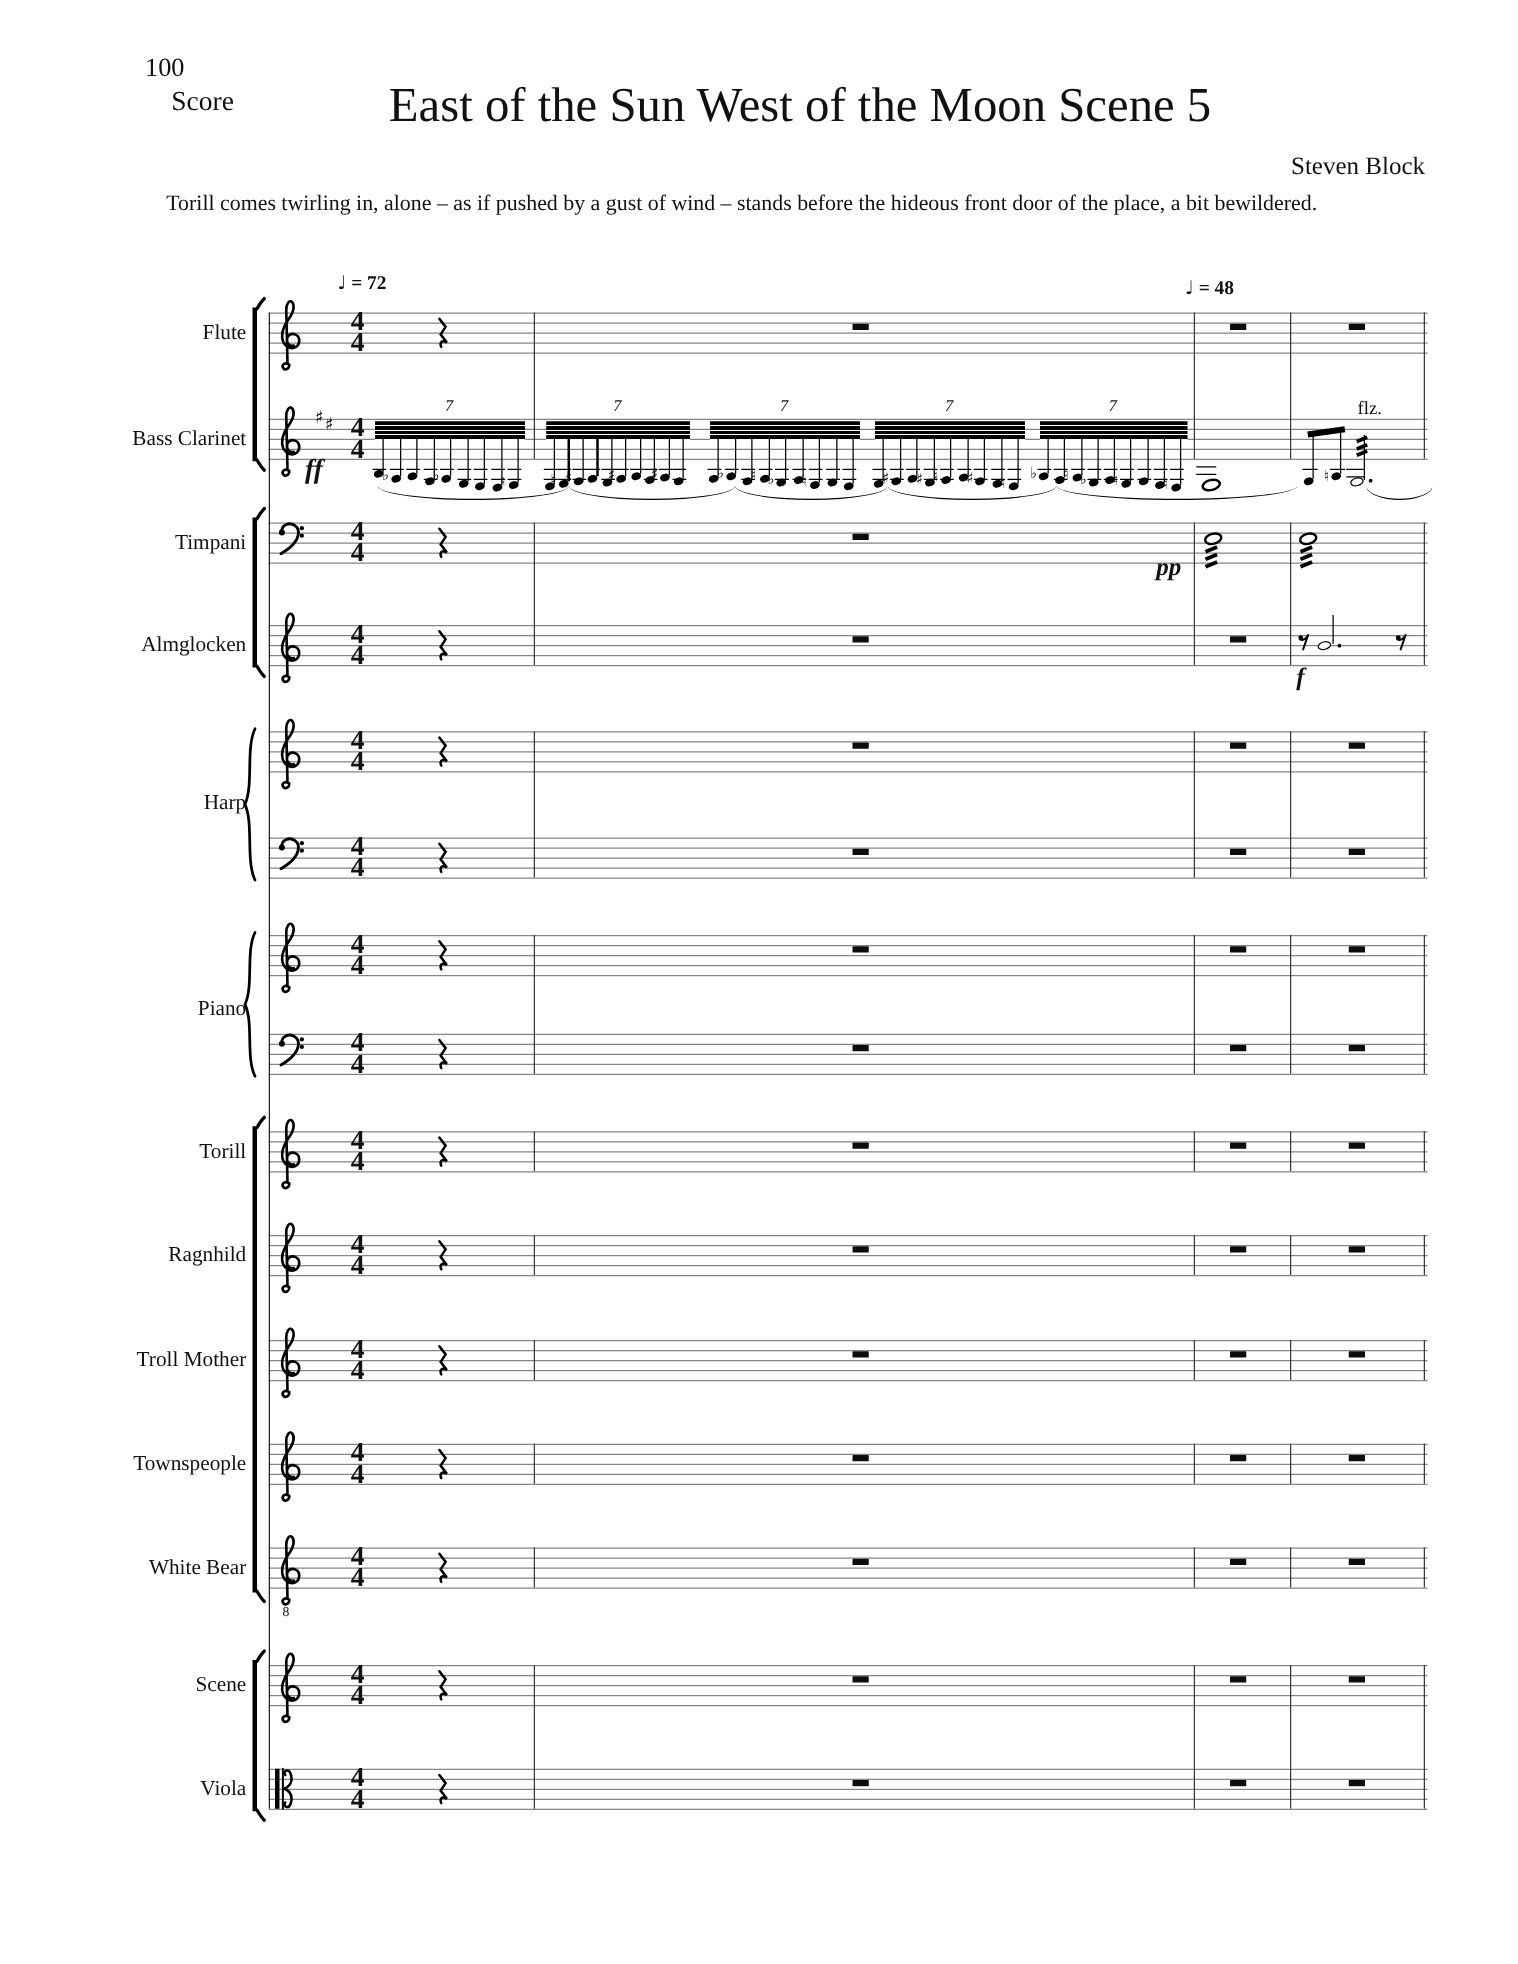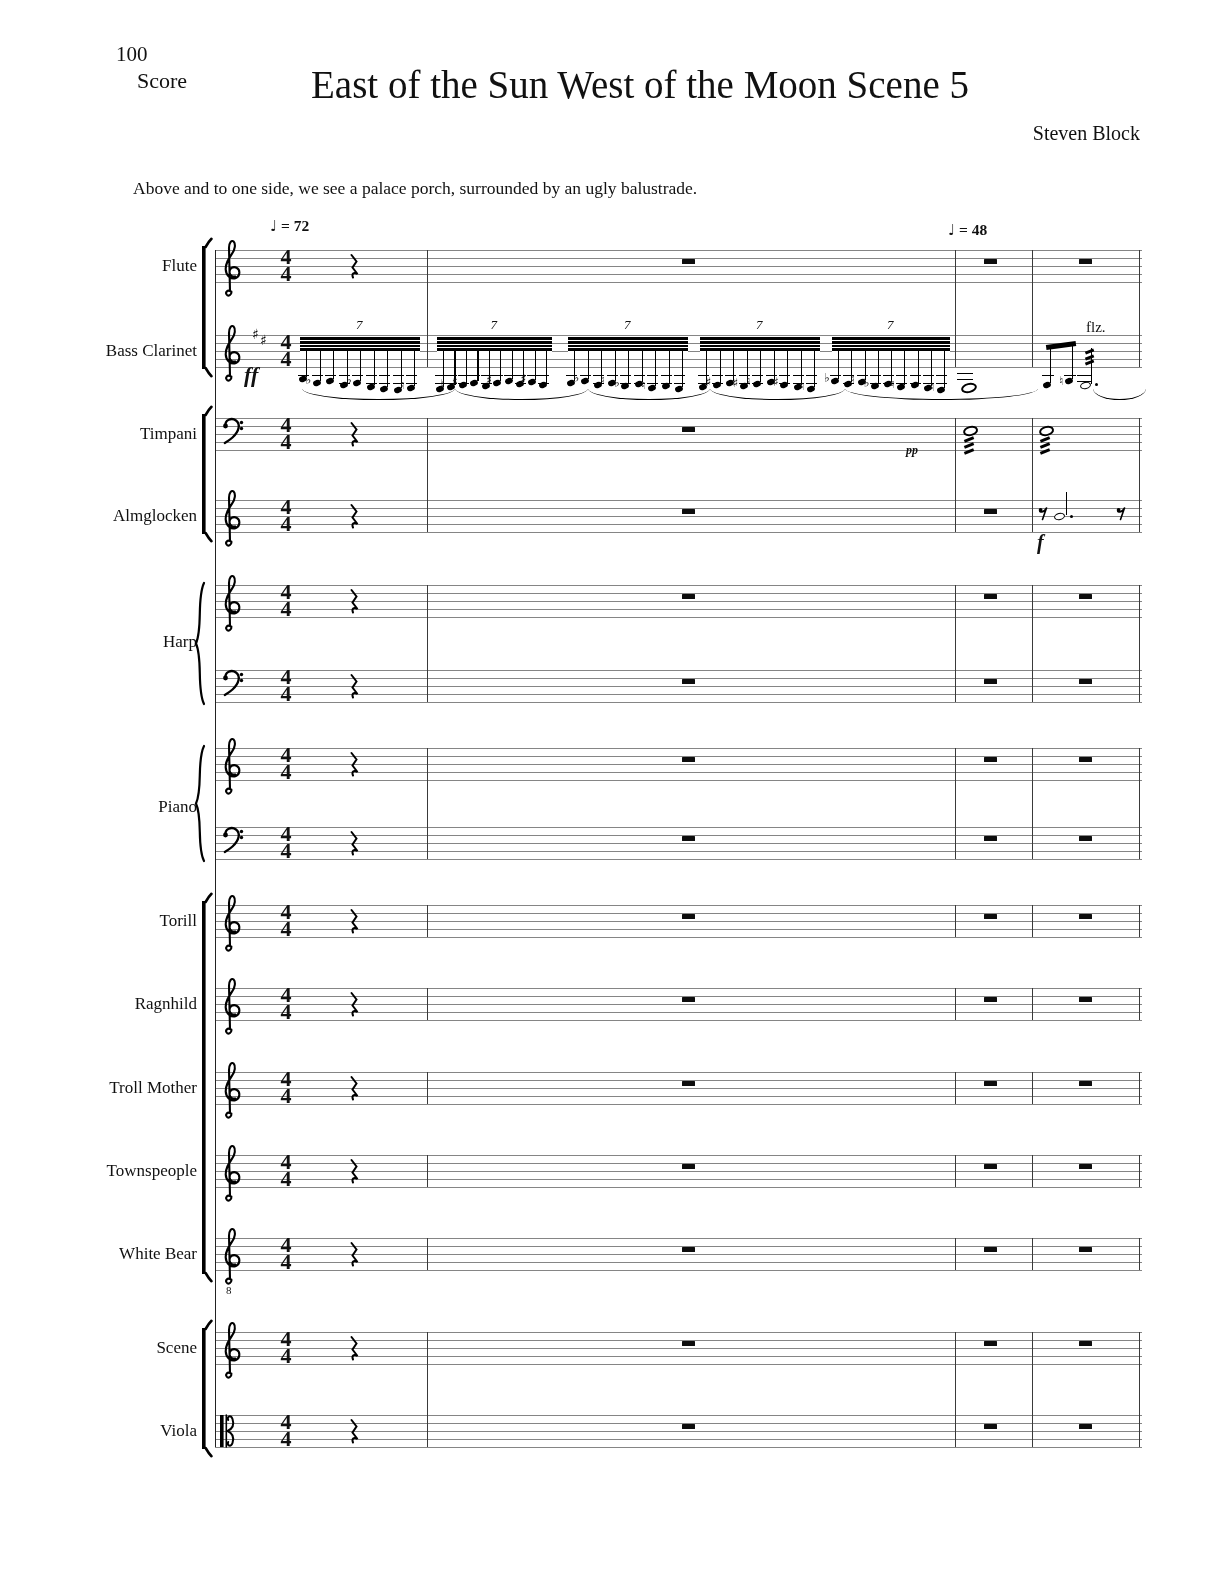--- a/index.html
+++ b/index.html
@@ -39,21 +39,21 @@
   svg{position:absolute;overflow:visible;}
 </style>
 </head>
 <body>
 
 <div id="page">
   <div class="abs hdr" id="pagenum">100</div>
   <div class="abs hdr" id="scorelbl">Score</div>
   <div class="abs hdr" id="title">East of the Sun West of the Moon Scene 5</div>
   <div class="abs hdr" id="composer">Steven Block</div>
-  <div class="abs direction" style="top:178px;">Above and to one side, we see a palace porch, surrounded by an ugly balustrade.</div>
+  <div class="abs direction" style="top:152px;">Torill comes twirling in, alone – as if pushed by a gust of wind – stands before the hideous front door of the place, a bit bewildered.</div>
   <div class="abs" id="score" style="left:0;top:0;width:1214px;height:1571px;">
       <div class="staff" style="left: 215px; top: 250px; width: 927px; height: 33px;">
         <div class="staff-line" style="top: 0px;"></div>
         <div class="staff-line" style="top: 8px;"></div>
         <div class="staff-line" style="top: 16px;"></div>
         <div class="staff-line" style="top: 24px;"></div>
         <div class="staff-line" style="top: 32px;"></div>
       </div>
       <div class="inst-label" style="top: 256px;">Flute</div>
       <svg width="24" height="60" viewBox="0 0 24 60" style="left: 219px; top: 238px;">
@@ -403,21 +403,21 @@
       <div class="barline" style="left: 1139px; top: 748px; height: 111px;"></div>
       <div class="barline" style="left: 1139px; top: 905px; height: 32px;"></div>
       <div class="barline" style="left: 1139px; top: 988px; height: 32px;"></div>
       <div class="barline" style="left: 1139px; top: 1072px; height: 32px;"></div>
       <div class="barline" style="left: 1139px; top: 1155px; height: 32px;"></div>
       <div class="barline" style="left: 1139px; top: 1238px; height: 32px;"></div>
       <div class="barline" style="left: 1139px; top: 1332px; height: 115px;"></div>
       <div class="tempo" style="left: 270px; top: 217px;"><span class="nq">♩</span> = 72</div>
       <div class="tempo" style="left: 948px; top: 221px;"><span class="nq">♩</span> = 48</div>
       <div class="dyn" style="left: 244px; top: 362px; font-size: 22px;">ff</div>
-      <div class="dyn" style="left: 906px; top: 443px; font-size: 12px; font-style: italic;">pp</div>
+      <div class="dyn" style="left: 925px; top: 443px; font-size: 20px; font-style: italic;">pp</div>
       <div class="dyn" style="left: 1037px; top: 531px; font-size: 20px;">f</div>
       <div class="flz" style="left: 1086px; top: 319px;">flz.</div>
       <div class="beam" style="left: 300px; top: 337px; width: 120px; height: 15px; background: repeating-linear-gradient(rgb(0, 0, 0) 0px, rgb(0, 0, 0) 2.9px, rgb(255, 255, 255) 2.9px, rgb(255, 255, 255) 3.75px);"></div>
       <div class="tuplet" style="left: 356px; top: 317px;">7</div>
       <div class="ledger" style="left: 298px; top: 375px; width: 11px;"></div>
       <div class="stem" style="left: 306px; top: 350px; height: 27px;"></div>
       <div class="nh" style="left: 299px; top: 376px;"></div>
       <div class="ledger" style="left: 311.5px; top: 375px; width: 11px;"></div>
       <div class="stem" style="left: 319.5px; top: 350px; height: 31px;"></div>
       <div class="nh" style="left: 312.5px; top: 380px;"></div>

